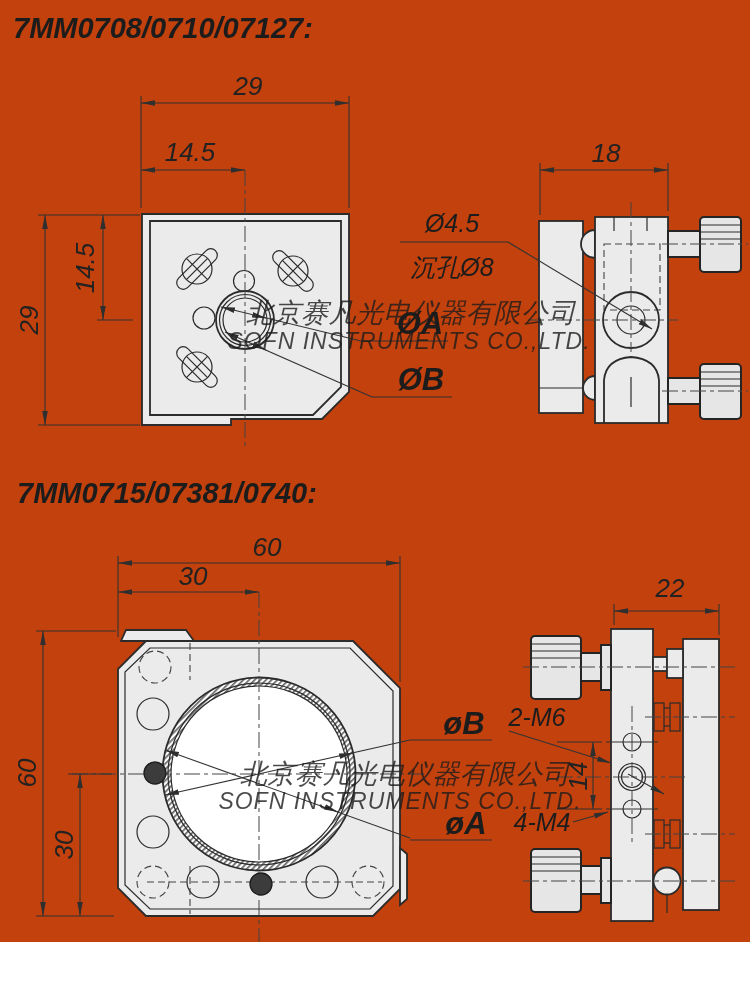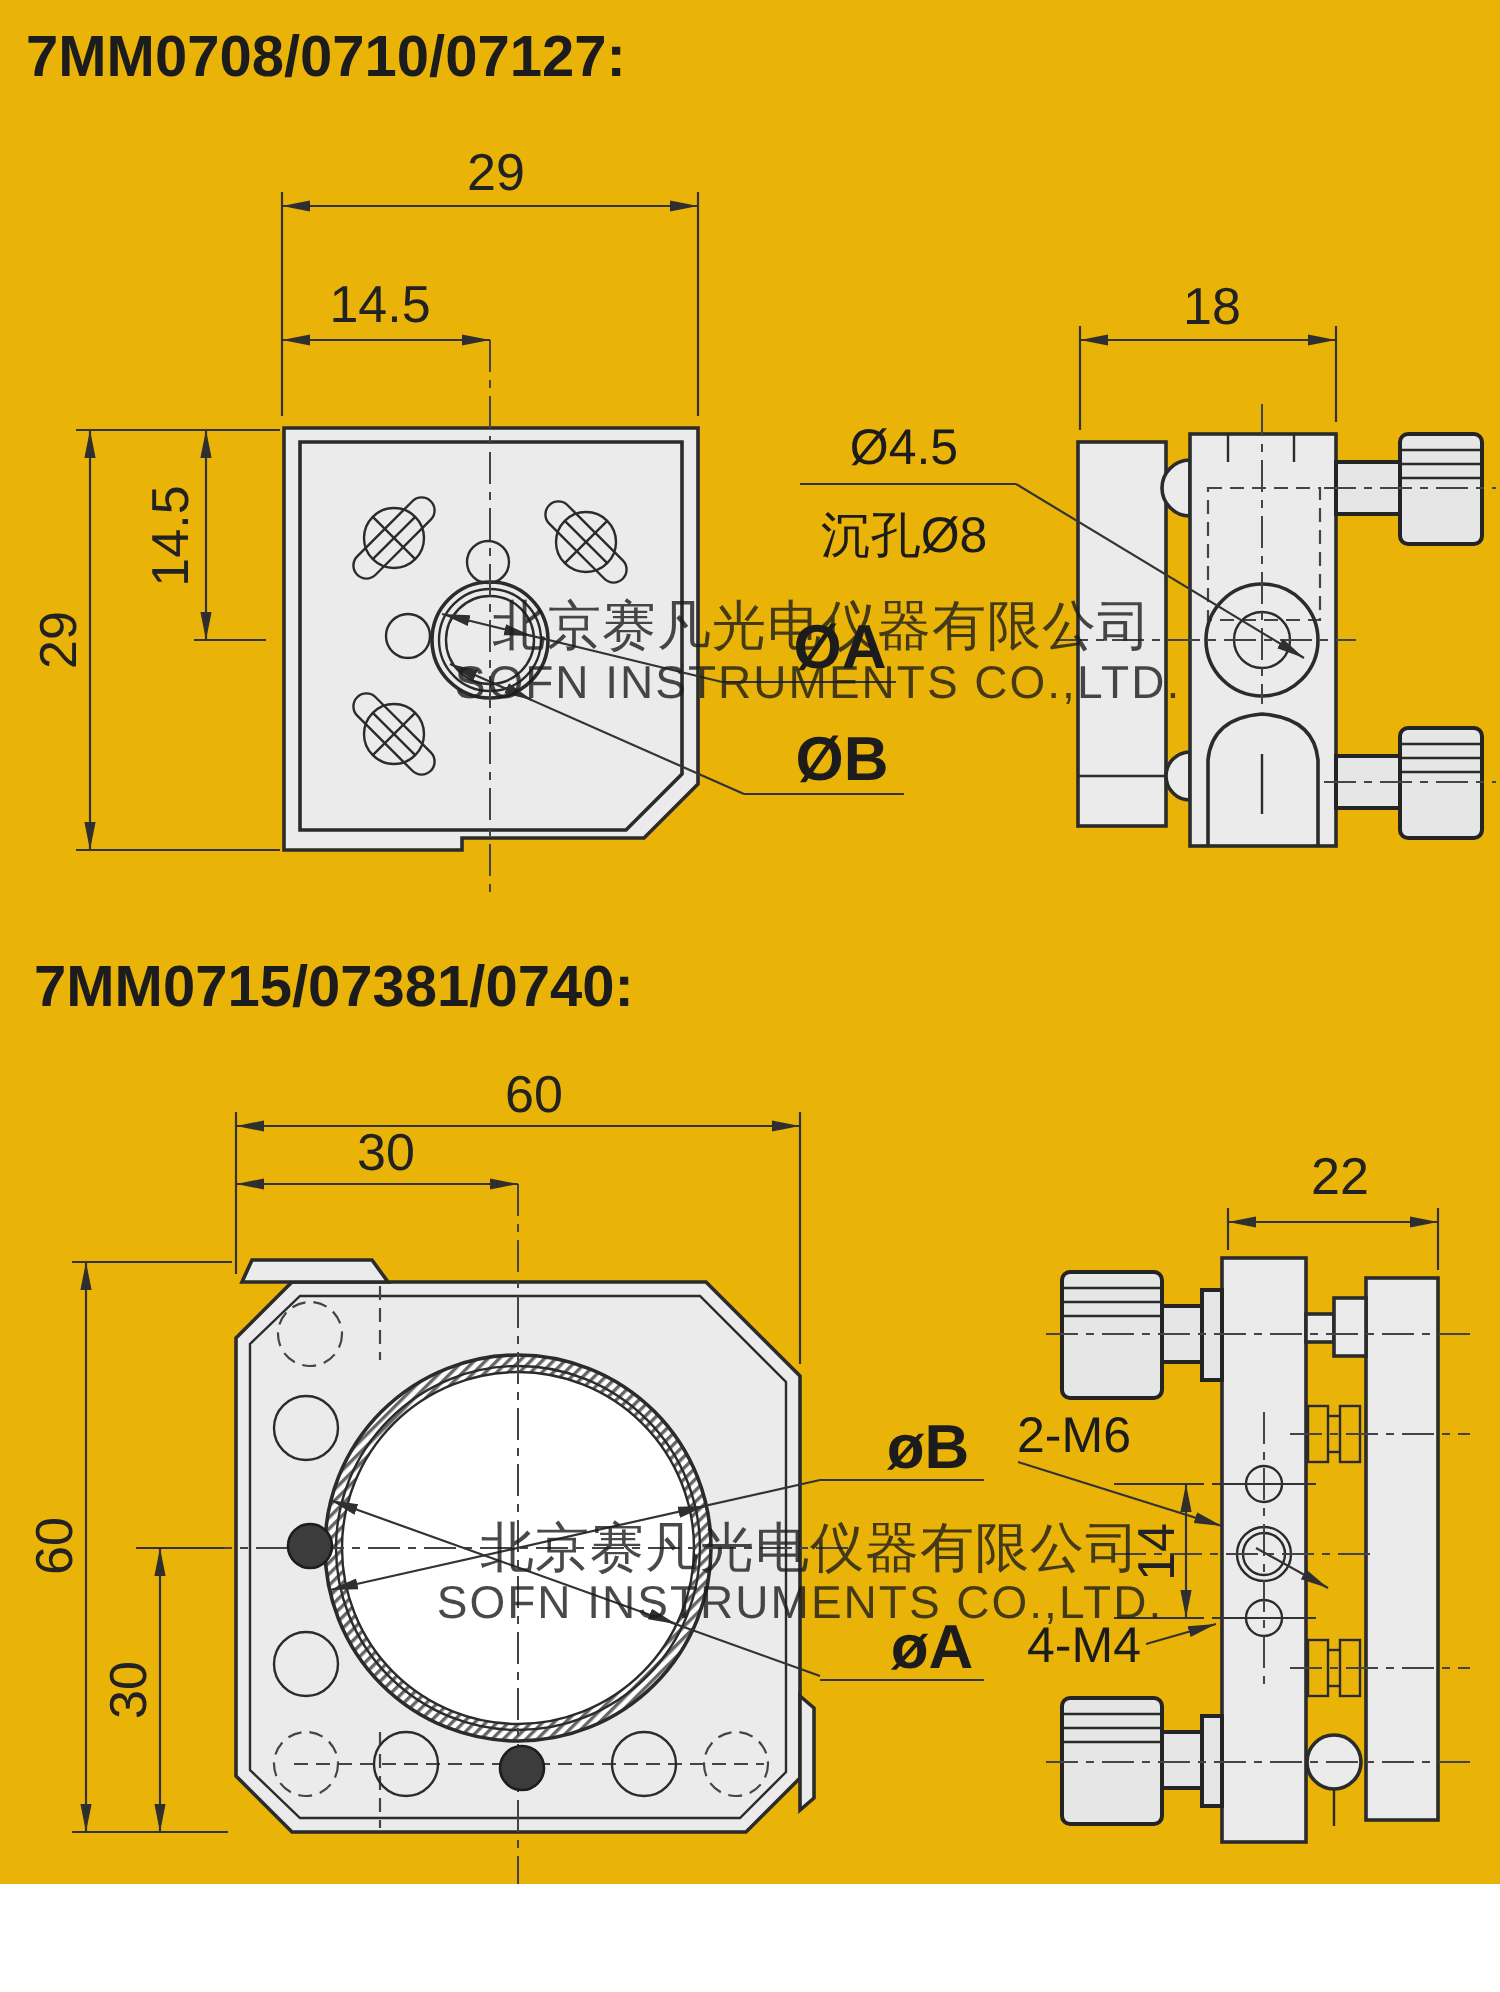--- a/index.html
+++ b/index.html
@@ -1,17 +1,17 @@
 <!DOCTYPE html>
 <html><head>
 <meta charset="utf-8">
 <style>
   html,body{margin:0;padding:0;background:#fff;}
-  #stage{position:relative;width:750px;height:942px;background:#eab308;overflow:hidden;
-         font-family:"Liberation Sans",sans-serif;}
+  #stage{position:relative;width:750px;height:942px;background:#c2410c;overflow:hidden;
+         font-family:"Liberation Sans",sans-serif;font-style:italic;}
   svg{display:block;}
   svg text{font-family:"Liberation Sans",sans-serif;fill:#1c1c1c;}
   .t-title{font-size:29px;font-weight:bold;}
   .t-dim{font-size:26px;fill:#222;}
   .t-big{font-size:31px;font-weight:600;}
   .t-call{font-size:25px;}
   .ln{stroke:#2b2b2b;stroke-width:1.8;fill:none;}
   .lnf{stroke:#2b2b2b;stroke-width:1.8;fill:#ebebeb;}
   .lnk{stroke:#242424;stroke-width:2;fill:#e6e6e6;}
   .ln2{stroke:#2b2b2b;stroke-width:1.2;fill:none;}

